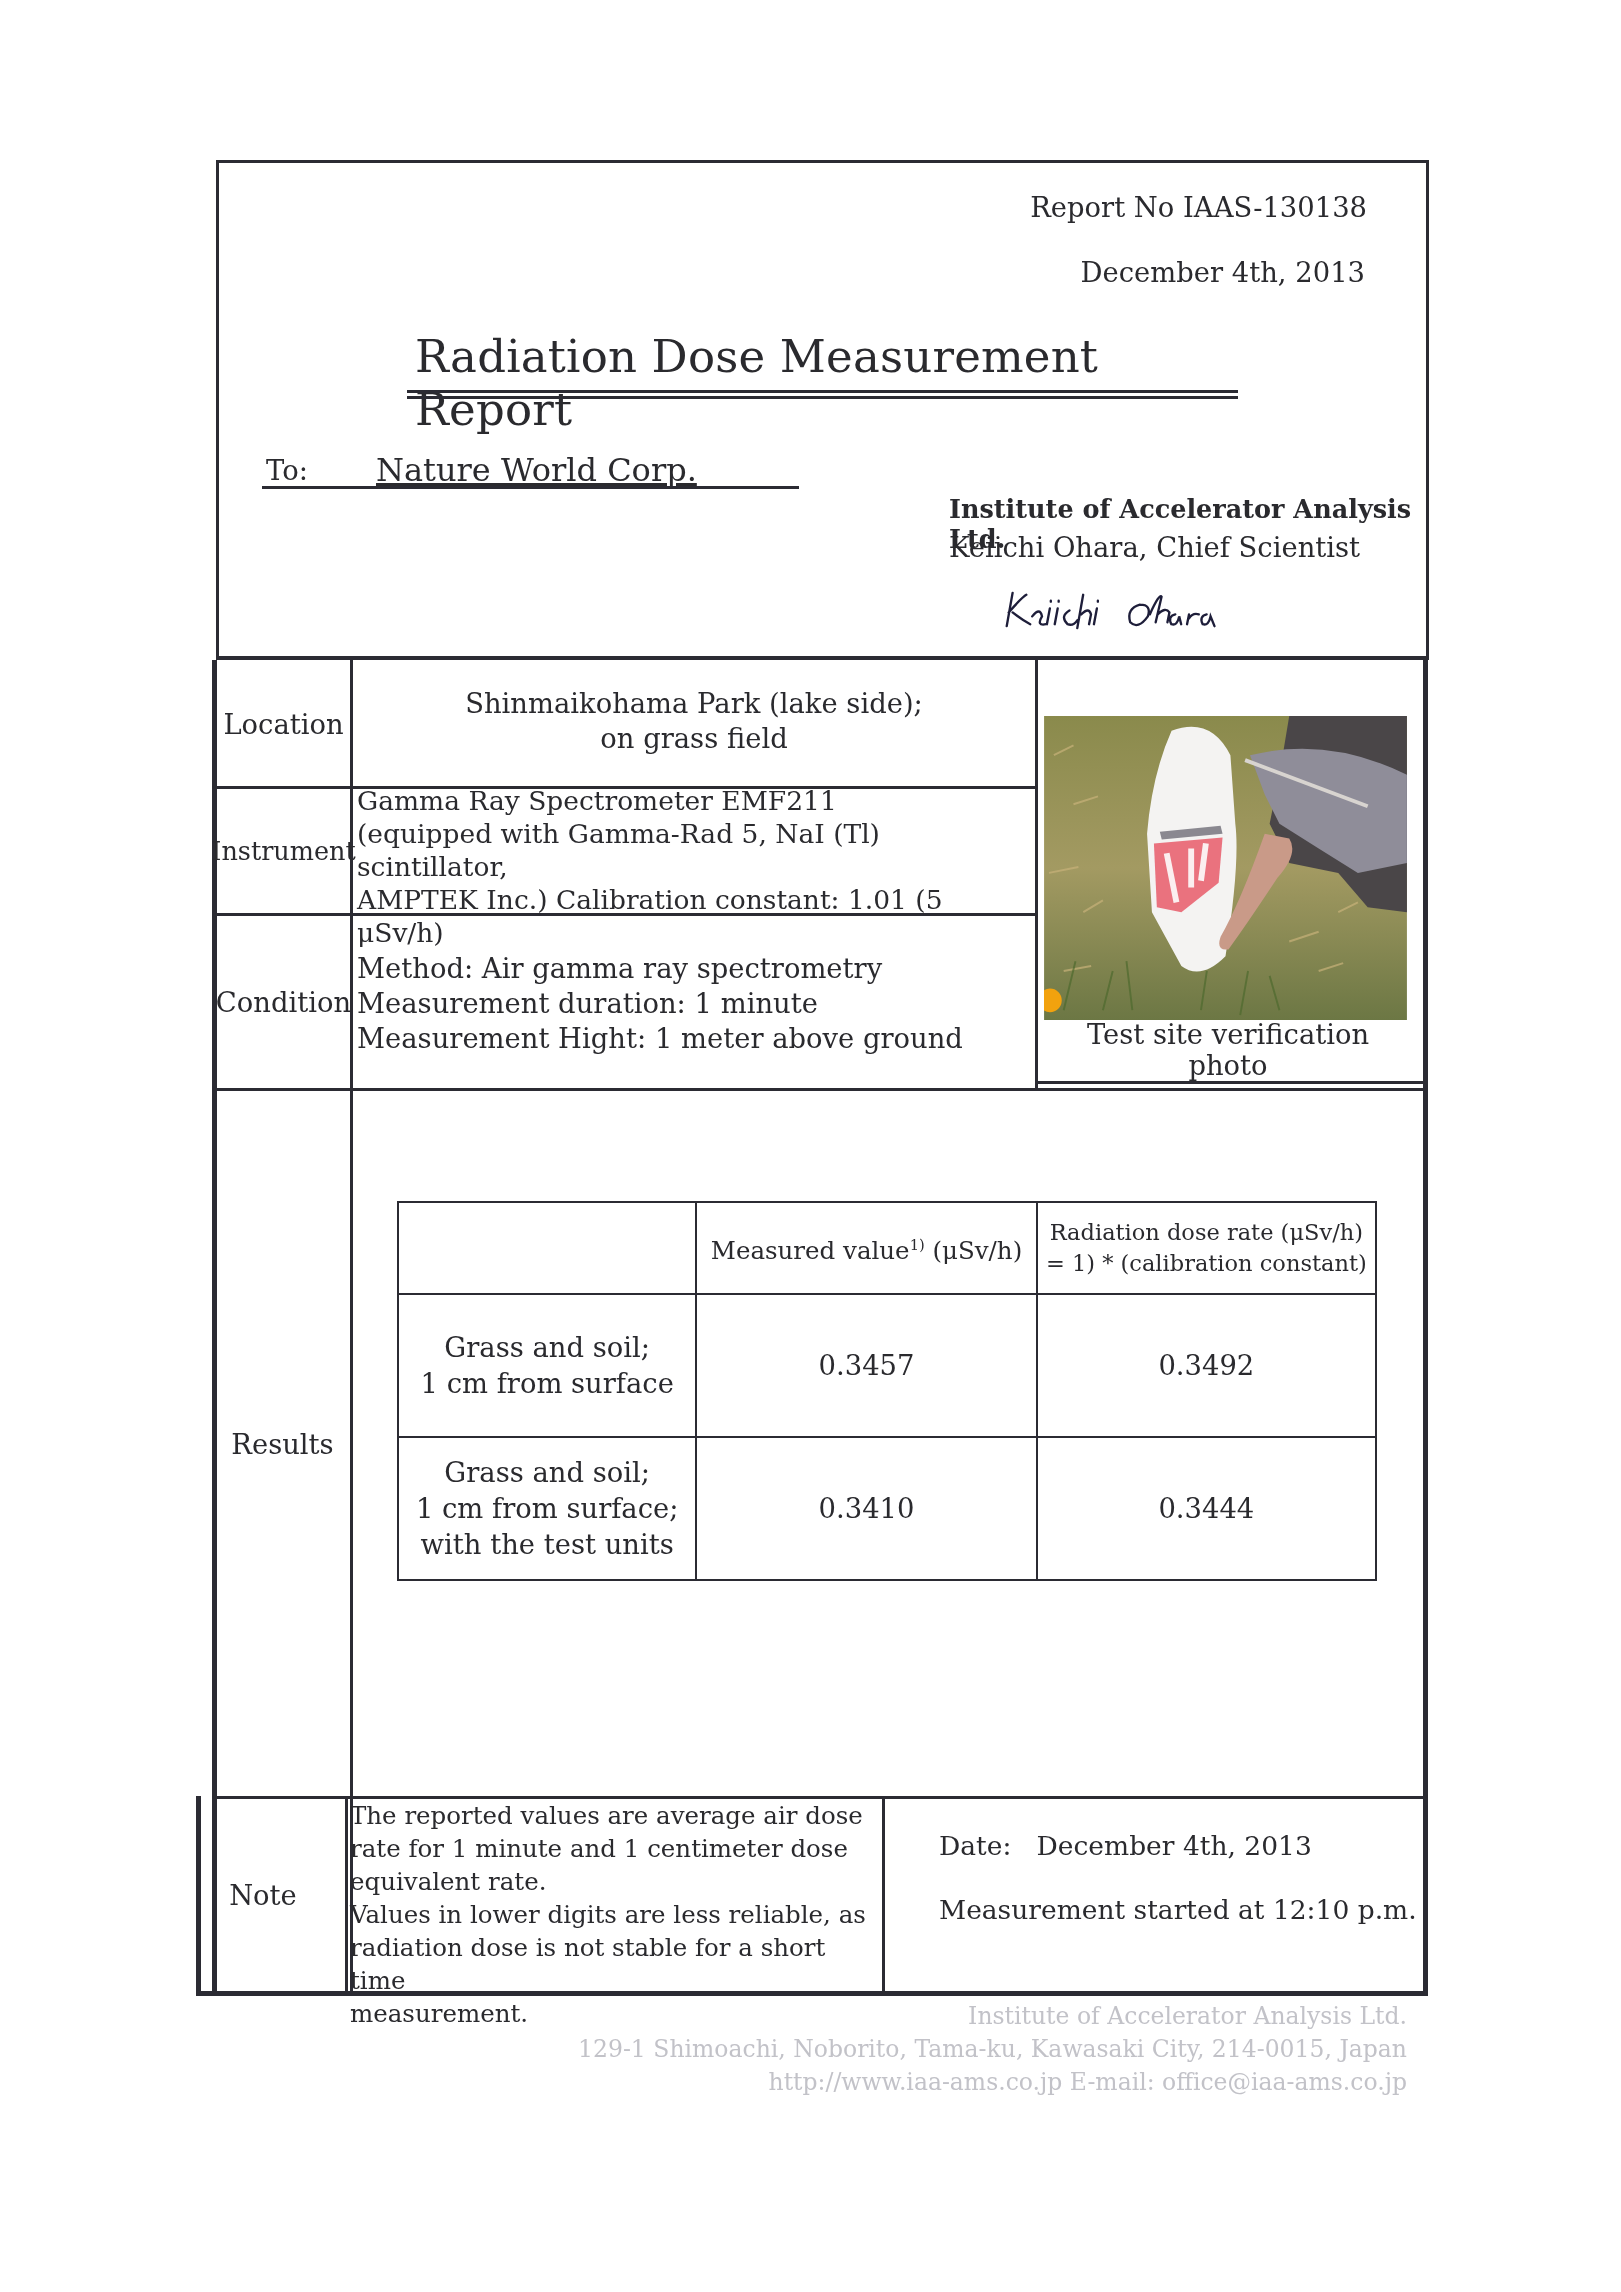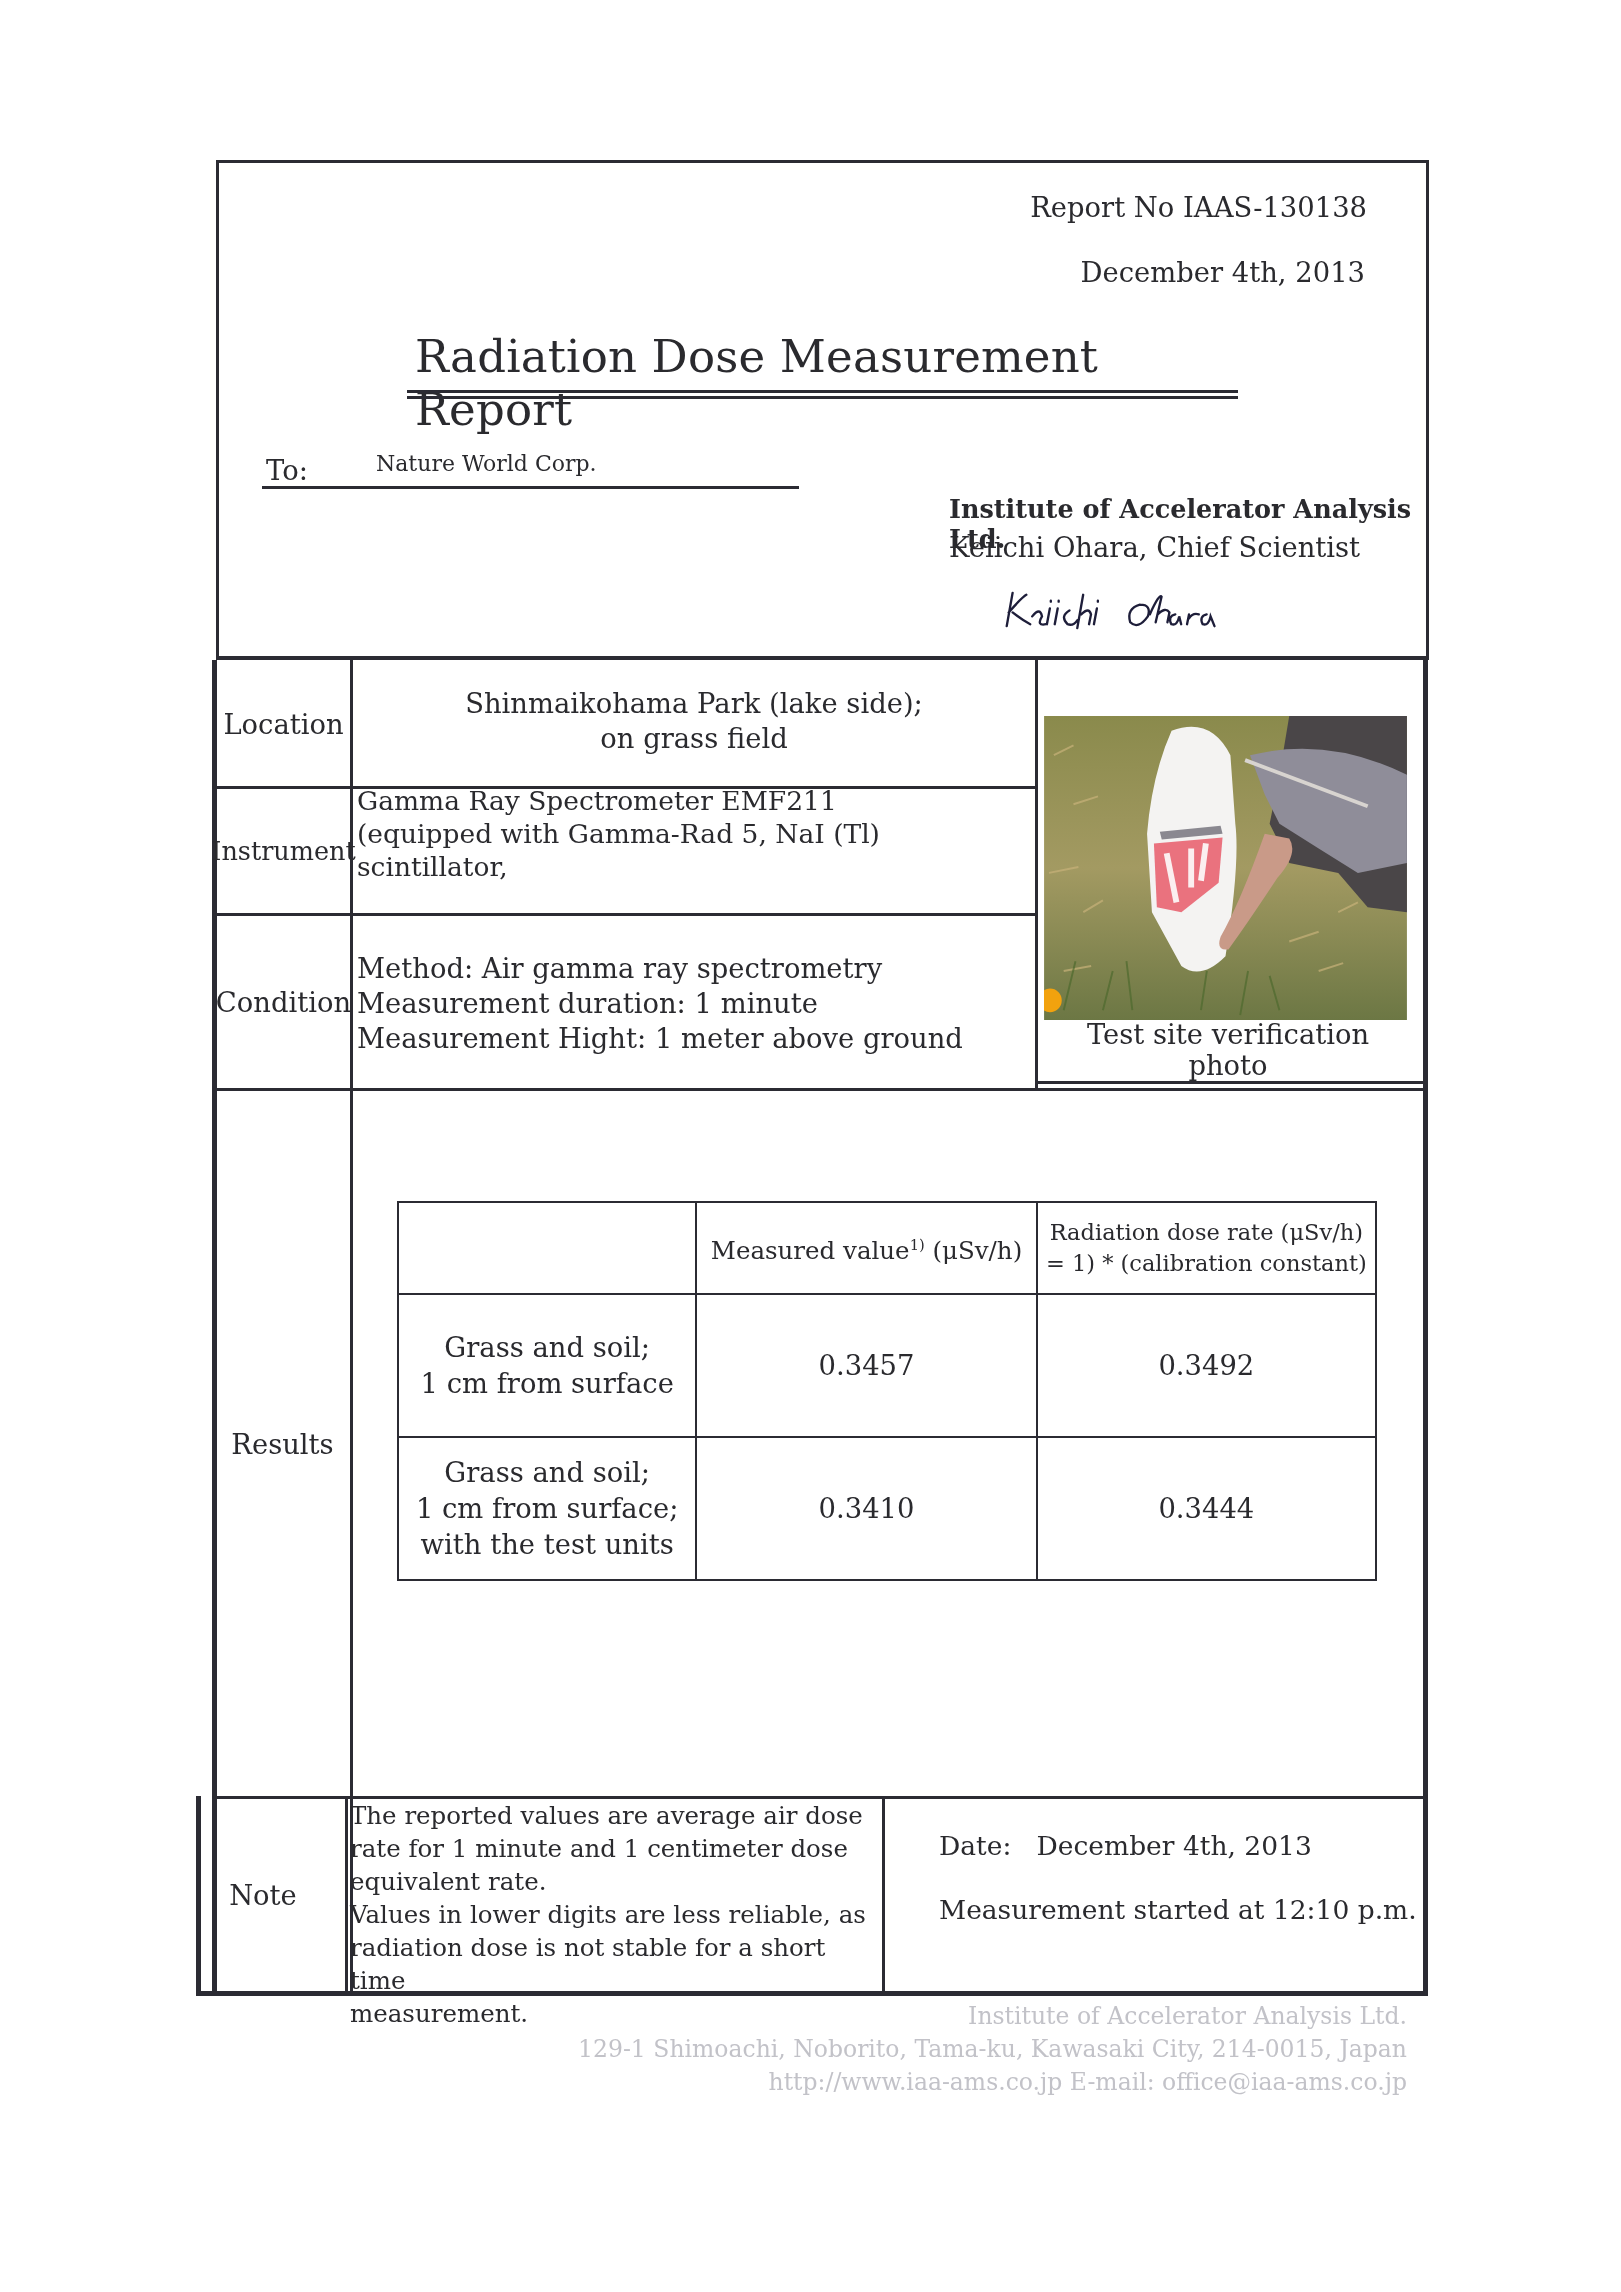--- a/index.html
+++ b/index.html
@@ -9,21 +9,21 @@
   .abs { position: absolute; }
   .line { position: absolute; background: #2b2b33; }
 
   .header-box { left: 216px; top: 160px; width: 1213px; height: 500px; border: 3.9px solid #2b2b33; border-bottom: 4.9px solid #2b2b33; }
   .report-no { right: 59px; top: 29px; font-size: 27.4px; }
   .report-date { right: 61px; top: 94px; font-size: 27.4px; }
   .title { left: 196px; top: 167px; width: 823px; text-align: left; font-size: 45px; letter-spacing: 0.2px; }
   .title-rule1 { left: 188px; top: 227px; width: 831px; height: 2.9px; }
   .title-rule2 { left: 188px; top: 233px; width: 831px; height: 2.9px; }
   .to-label { left: 47px; top: 292px; font-size: 27.4px; }
-  .to-name { left: 157px; top: 288px; font-size: 22px; }
+  .to-name { left: 157px; top: 288px; font-size: 32px; text-decoration: underline; }
   .to-rule { left: 43px; top: 323px; width: 537px; height: 2.9px; }
   .institute { left: 730px; top: 331px; font-size: 25.5px; font-weight: bold; }
   .scientist { left: 730px; top: 369px; font-size: 27.4px; }
   .signature { left: 774px; top: 412px; width: 294px; height: 69px; }
   .label-col { font-size: 27.4px; display: flex; align-items: center; justify-content: center; text-align: center; }
   .content-text { font-size: 26.5px; line-height: 33px; }
 
   .photo-frame { left: 1044px; top: 716px; width: 363px; height: 304px; overflow: hidden; }
   .photo-caption { left: 1044px; top: 1019px; width: 368px; text-align: center; font-size: 27.4px; }
 
@@ -77,20 +77,21 @@
 <div class="abs label-col" style="left:217px;top:662px;width:133px;height:124px;">Location</div>
 <div class="abs content-text" style="left:353px;top:686px;width:682px;text-align:center;font-size:27.4px;line-height:35px;">
   <div>Shinmaikohama Park (lake side);</div>
   <div>on grass field</div>
 </div>
 
 <div class="abs label-col" style="left:215px;top:789px;width:137px;height:124px;font-size:25.5px;">Instrument</div>
 <div class="abs content-text" style="left:357px;top:784px;width:678px;">
   <div>Gamma Ray Spectrometer EMF211</div>
   <div>(equipped with  Gamma-Rad 5, NaI (Tl) scintillator,</div>
+  <div>AMPTEK Inc.)   Calibration constant:  1.01 (5 μSv/h)</div>
 </div>
 
 <div class="abs label-col" style="left:215px;top:916px;width:137px;height:172px;">Condition</div>
 <div class="abs content-text" style="left:357px;top:951px;width:678px;font-size:27.4px;line-height:35px;">
   <div>Method: Air gamma ray spectrometry</div>
   <div>Measurement duration: 1 minute</div>
   <div>Measurement Hight: 1 meter above ground</div>
 </div>
 
 <div class="abs photo-frame">

